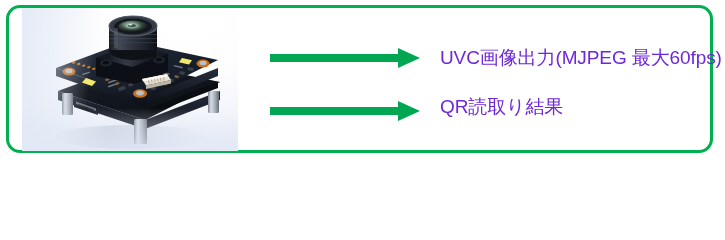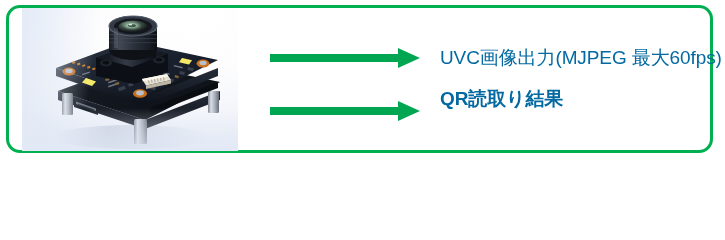--- a/index.html
+++ b/index.html
@@ -73,28 +73,28 @@
   }
   .arrow svg { display: block; }
 
   .arrow-1 { left: 270px; top: 47px;  width: 150px; }
   .arrow-2 { left: 270px; top: 100px; width: 150px; }
 
   
   .label {
     position: absolute;
     left: 440px;
-    color: #0369a1;
+    color: #6d28d9;
     font-size: 19px;
     line-height: 22px;
     white-space: nowrap;
     letter-spacing: -0.1px;
   }
   .label-1 { top: 47px; }
-  .label-2 { top: 88px; font-weight: bold; }
+  .label-2 { top: 96px; }
 </style>
 </head>
 <body>
 
 <div class="figure">
 
   <div class="frame"></div>
 
   <div class="photo">
     <div class="module">

